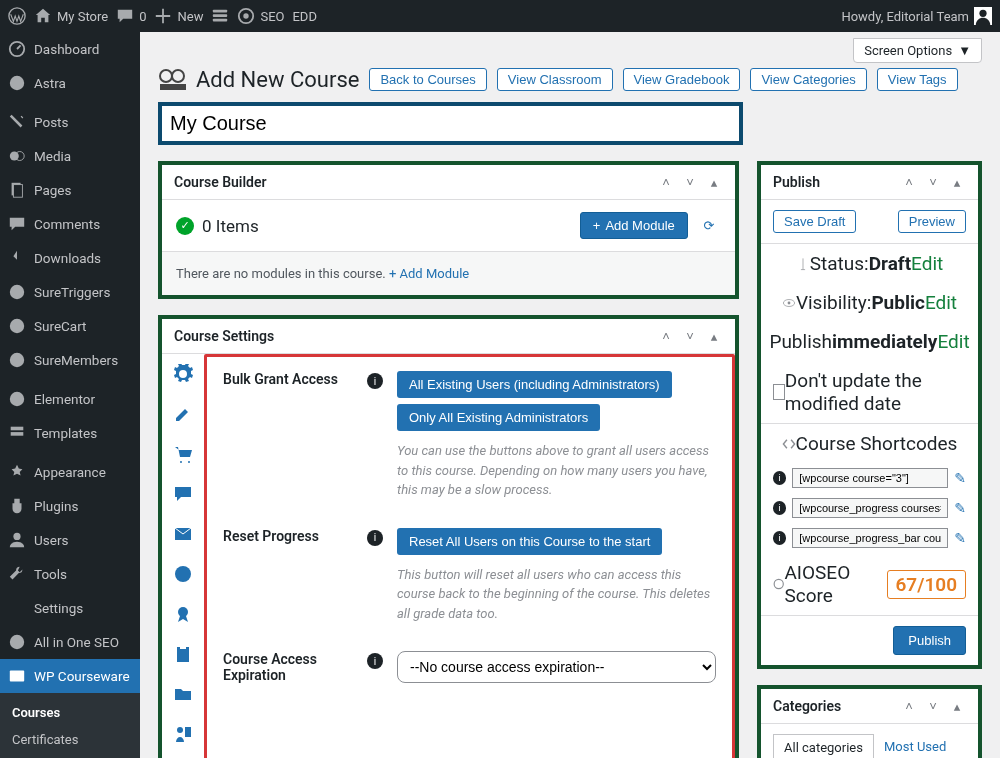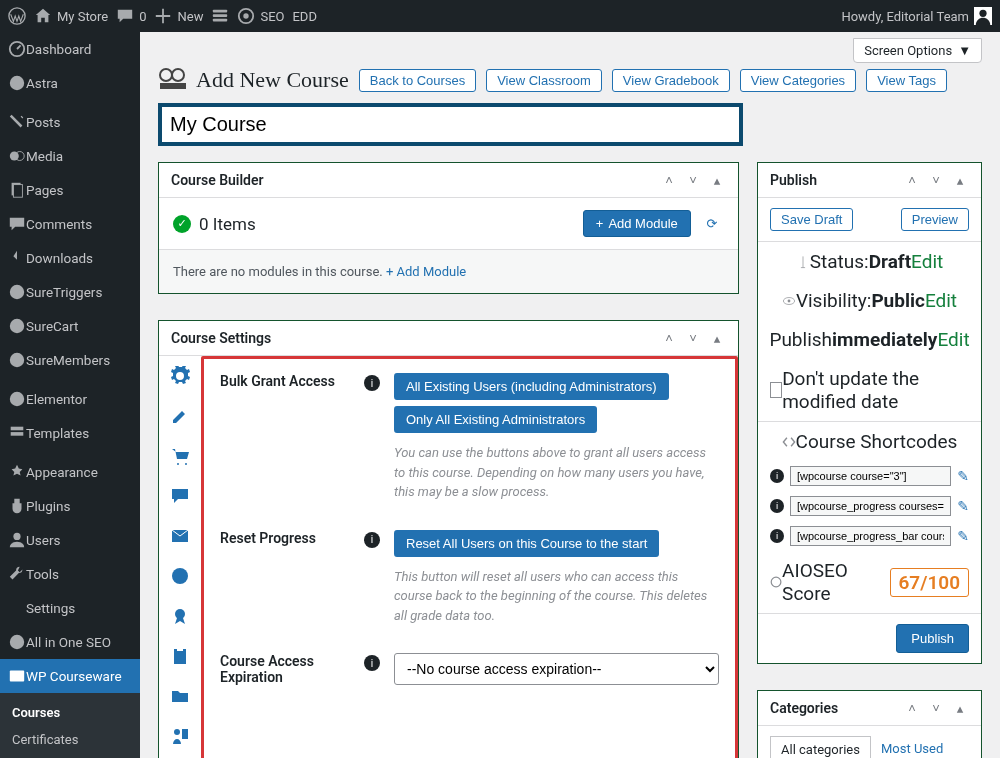--- a/index.html
+++ b/index.html
@@ -6,45 +6,45 @@
 body { font-family: -apple-system, BlinkMacSystemFont, "Segoe UI", Roboto, sans-serif; font-size: 13px; background: #f0f0f1; color: #1d2327; width: 1000px; height: 758px; overflow: hidden; }
 
 
 .admin-bar { background: #1d2327; color: #c3c4c7; height: 32px; display: flex; align-items: center; padding: 0 8px; font-size: 13px; justify-content: space-between; }
 .admin-bar-left, .admin-bar-right { display: flex; align-items: center; gap: 8px; }
 .ab-item { display: flex; align-items: center; gap: 5px; cursor: pointer; }
 .ab-item svg { width: 18px; height: 18px; fill: #a7aaad; }
 
 
 .admin-sidebar { position: absolute; left: 0; top: 32px; width: 140px; bottom: 0; background: #1d2327; color: #c3c4c7; overflow-y: auto; }
-.menu-item { display: flex; align-items: center; padding: 8px 8px; cursor: pointer; font-size: 13.5px; gap: 0; position: relative; }
+.menu-item { display: flex; align-items: center; padding: 8px 8px; cursor: pointer; font-size: 13.5px; gap: 8px; position: relative; }
 .menu-item.current { background: #2271b1; color: #fff; }
 .menu-item.current::after { content: ""; position: absolute; right: -8px; top: 50%; transform: translateY(-50%); border: 8px solid transparent; border-right-color: #f0f0f1; }
 .menu-item svg { width: 18px; height: 18px; fill: #a7aaad; flex-shrink: 0; }
 .menu-item.current svg { fill: #fff; }
 .menu-sep { height: 5px; }
 .submenu { background:#2c3338; padding: 6px 0; }
 .submenu-item { padding: 6px 12px; font-size: 13px; cursor: pointer; }
 .submenu-item.current { color: #fff; font-weight: 600; }
 
 
 .main { position: absolute; left: 140px; top: 32px; right: 0; bottom: 0; padding: 6px 18px 20px 18px; overflow-y: auto; }
 .screen-options-row { text-align: right; }
 .screen-options { display: inline-flex; align-items: center; gap: 6px; border: 1px solid #c3c4c7; background: #fff; padding: 4px 10px; border-radius: 0 0 4px 4px; font-size: 13px; cursor: pointer; }
 .page-head { display: flex; align-items: center; gap: 10px; margin-top: 4px; flex-wrap: wrap; }
-.page-title { font-size: 22px; font-weight: 400; display: flex; gap: 8px; font-family: Liberation Serif, serif; }
+.page-title { font-size: 22px; font-weight: 400; display: flex; align-items: center; gap: 8px; }
 .page-title svg { width: 30px; height: 24px; }
 .btn-outline { border: 1px solid #2271b1; color: #2271b1; background: #fff; padding: 3px 10px; border-radius: 3px; font-size: 13px; cursor: pointer; }
 .title-input { width: 100%; max-width: 585px; border: 4px solid #0c4a6e; padding: 6px 8px; font-size: 20px; margin-top: 10px; }
 
 .columns { display: flex; gap: 18px; margin-top: 16px; align-items: flex-start; }
 .col-main { flex: 1; min-width: 0; }
 .col-side { width: 225px; flex-shrink: 0; }
 
-.postbox { background: #fff; border: 1px solid #14532d; margin-bottom: 26px; }
+.postbox { background: #fff; border: 4px solid #14532d; margin-bottom: 16px; }
 .postbox-header { display: flex; align-items: center; justify-content: space-between; padding: 8px 12px; border-bottom: 1px solid #dcdcde; }
 .postbox-header h2 { font-size: 14px; font-weight: 600; }
 .handle-actions { display: flex; gap: 6px; }
 .handle-actions span { width: 18px; height: 18px; cursor: pointer; color: #787c82; display: inline-flex; align-items: center; justify-content: center; }
 
 .cb-status { display: flex; align-items: center; justify-content: space-between; padding: 12px 14px; }
 .cb-items { display: flex; align-items: center; gap: 8px; font-size: 17px; }
 .chk { width: 18px; height: 18px; border-radius: 50%; background: #00a32a; display:inline-flex; align-items:center; justify-content:center; color:#fff; font-size:11px; }
 .btn-primary { background: #2271b1; border: 1px solid #135e96; color: #fff; padding: 5px 12px; border-radius: 3px; cursor: pointer; font-size: 13px; display:inline-flex; align-items:center; gap:5px; }
 .btn-icon-sm { width:24px; height:24px; display:inline-flex; align-items:center; justify-content:center; cursor:pointer; color:#2271b1; margin-left:6px; }
@@ -56,21 +56,21 @@
 .cs-tab { width:42px; height:40px; display:flex; align-items:center; justify-content:center; color:#2271b1; cursor:pointer; font-size:18px; }
 .cs-tab svg { width:20px; height:20px; fill:#2271b1; }
 .cs-tab.muted svg { fill:#787c82; }
 .cs-content { flex:1; border: 3px solid #d63638; border-radius:2px; }
 .cs-row { display:flex; gap:14px; padding: 14px 16px; }
 .cs-label { width:130px; font-size: 14px; font-weight: 600; }
 .cs-info { width:16px; height:16px; background:#1d2327; color:#fff; border-radius:50%; font-size:10px; display:inline-flex; align-items:center; justify-content:center; margin-top:2px; flex-shrink:0; }
 .cs-field { flex:1; }
 .btn-blue { background:#2271b1; color:#fff; border:none; padding:6px 12px; border-radius:3px; font-size:13px; cursor:pointer; margin:0 6px 6px 0; }
 .cs-help { color:#8c8f94; font-style:italic; font-size:13px; margin-top:4px; line-height:1.5; }
-.select-full { width:100%; border:1px solid #8c8f94; border-radius:3px; padding:6px 8px; font-size:14px; background:#fff; }
+.select-full { width:100%; border:1px solid #8c8f94; border-radius:8px; padding:6px 8px; font-size:14px; background:#fff; }
 
 
 .publish-actions { padding: 10px 12px; display:flex; justify-content:space-between; border-bottom:1px solid #dcdcde; }
 .misc-row { padding: 8px 12px; display:flex; align-items:center; gap:0; font-size:19px;justify-content:center; }
 .misc-row svg { width:14px; height:14px; fill:#8c8f94; }
 .misc-row a { color:#15803d; cursor:pointer; }
 .chkbox { width:16px; height:16px; border:1px solid #8c8f94; }
 .shortcode-row { display:flex; align-items:center; gap:6px; padding: 5px 12px; }
 .shortcode-input { flex:1; border:1px solid #8c8f94; background:#f6f7f7; padding:3px 6px; font-size:11px; }
 .sc-icon-edit { color:#2271b1; cursor:pointer; font-size:14px; }

